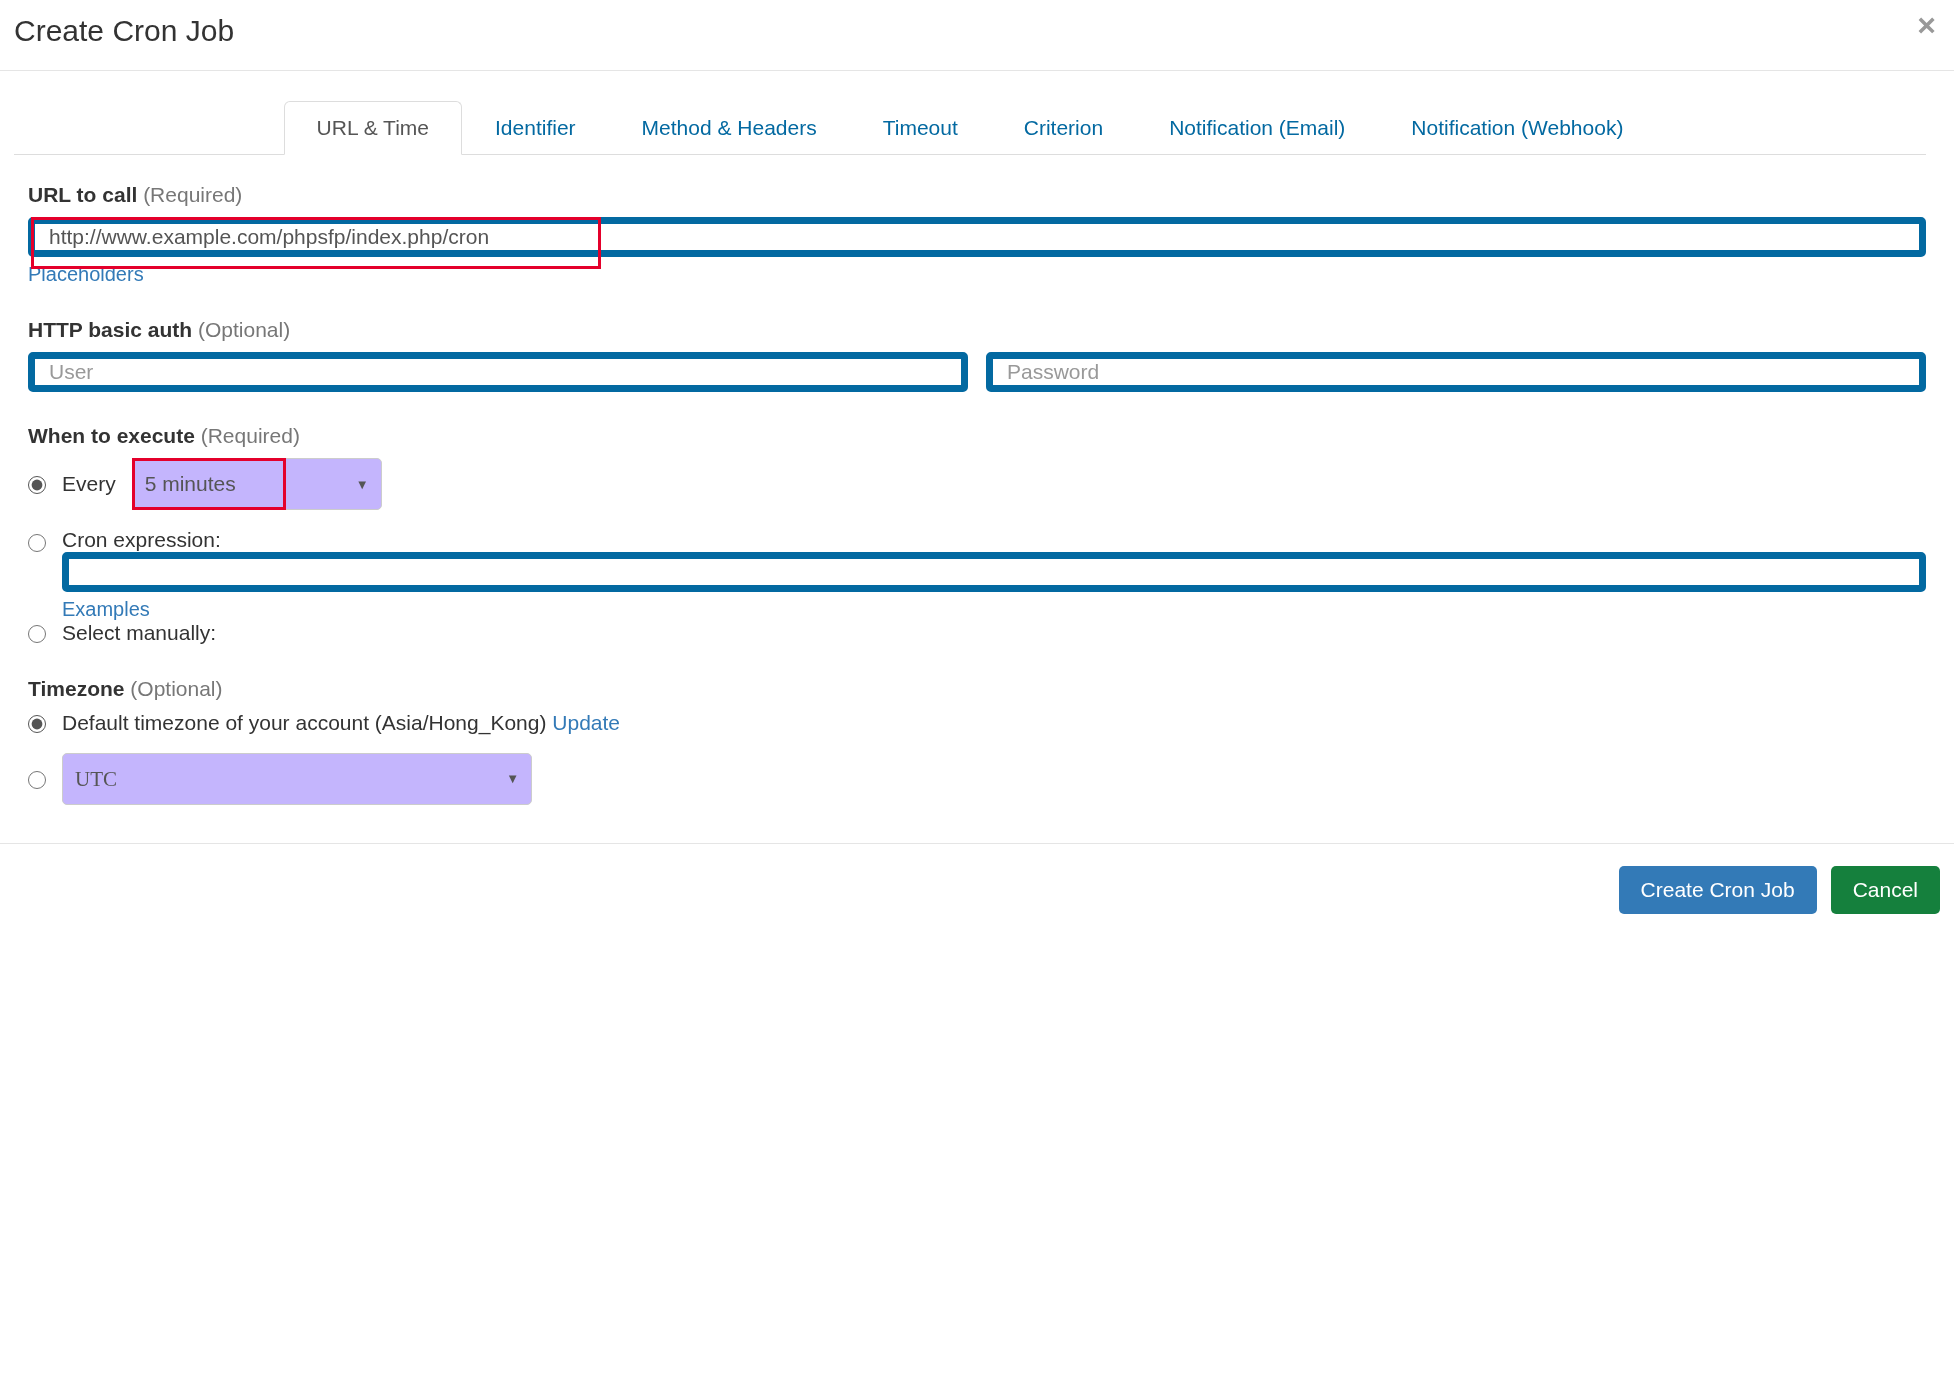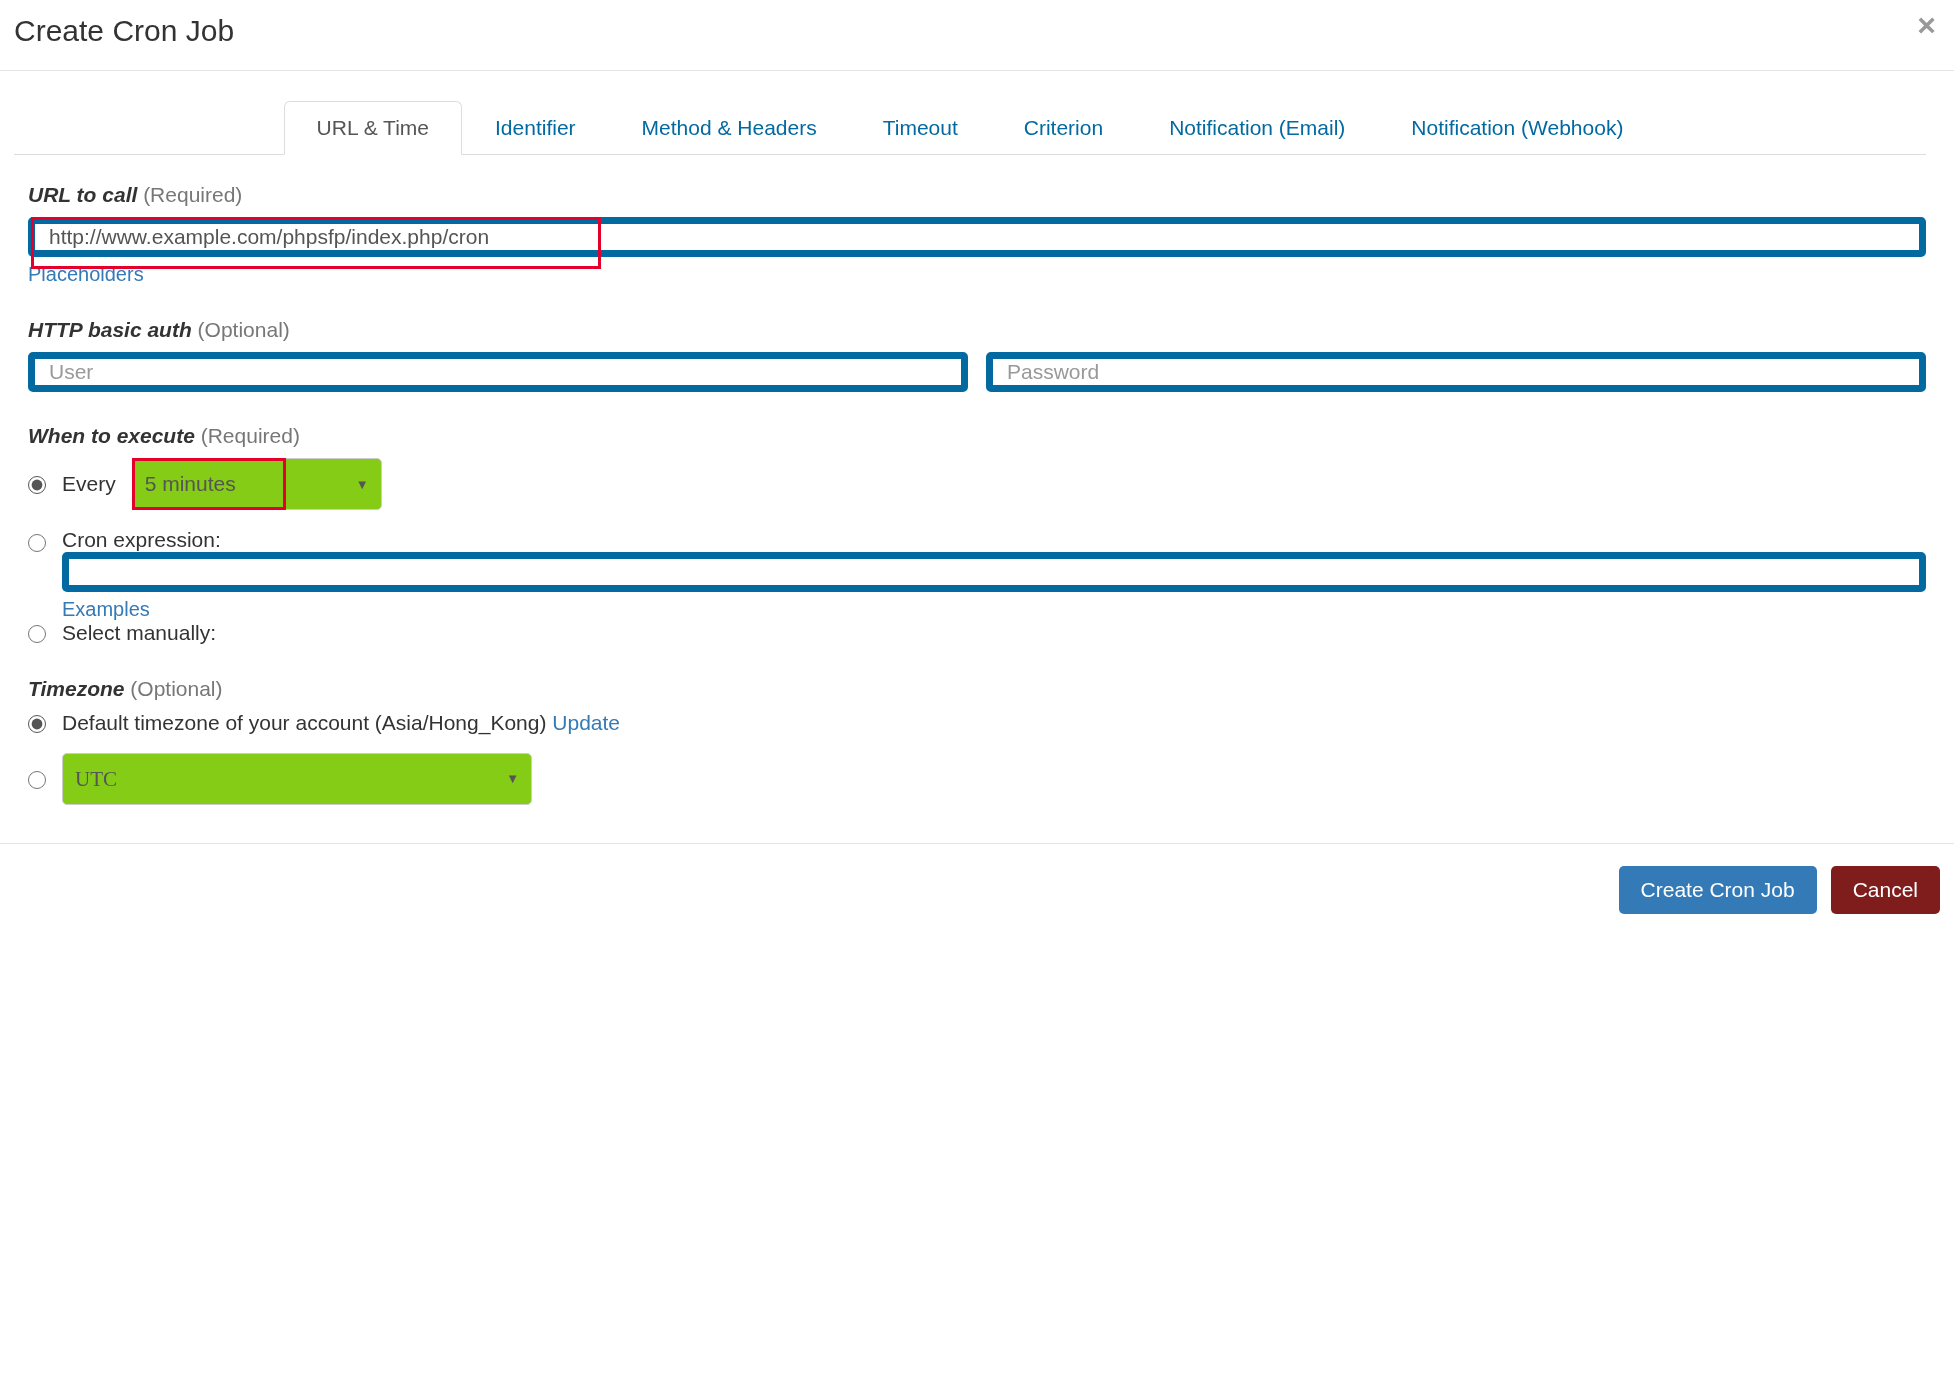--- a/index.html
+++ b/index.html
@@ -66,21 +66,20 @@
     margin-bottom: 32px;
   }
   .form-label {
     font-size: 21px;
     color: #333;
     margin-bottom: 10px;
     display: block;
   }
   .form-label .bold {
     font-weight: 700;
-    font-style: italic;
   }
   .form-label .hint {
     font-weight: 400;
     color: #777;
   }
   .text-input {
     width: 100%;
     padding: 10px 14px;
     border: 7px solid #0369a1;
     border-radius: 5px;
@@ -120,21 +119,21 @@
   .radio-label {
     font-size: 21px;
     color: #333;
   }
   .select {
     border: 1px solid #ccc;
     border-radius: 5px;
     padding: 10px 12px;
     font-size: 21px;
     color: #555;
-    background: #84cc16;
+    background: #c4b5fd;
     display: flex;
     align-items: center;
     justify-content: space-between;
     gap: 20px;
     cursor: pointer;
     height: 52px;
   }
   .select-interval {
     width: 250px;
   }
@@ -179,21 +178,21 @@
   }
   .btn {
     padding: 12px 22px;
     border-radius: 5px;
     font-size: 21px;
     border: none;
     cursor: pointer;
     color: #fff;
   }
   .btn-primary { background: #337ab7; }
-  .btn-secondary { background: #7f1d1d; }
+  .btn-secondary { background: #15803d; }
 </style>
 </head>
 <body>
 
 <div class="modal">
 
   <div class="modal-header">
     <div class="modal-title">Create Cron Job</div>
     <button class="close-btn">×</button>
   </div>

